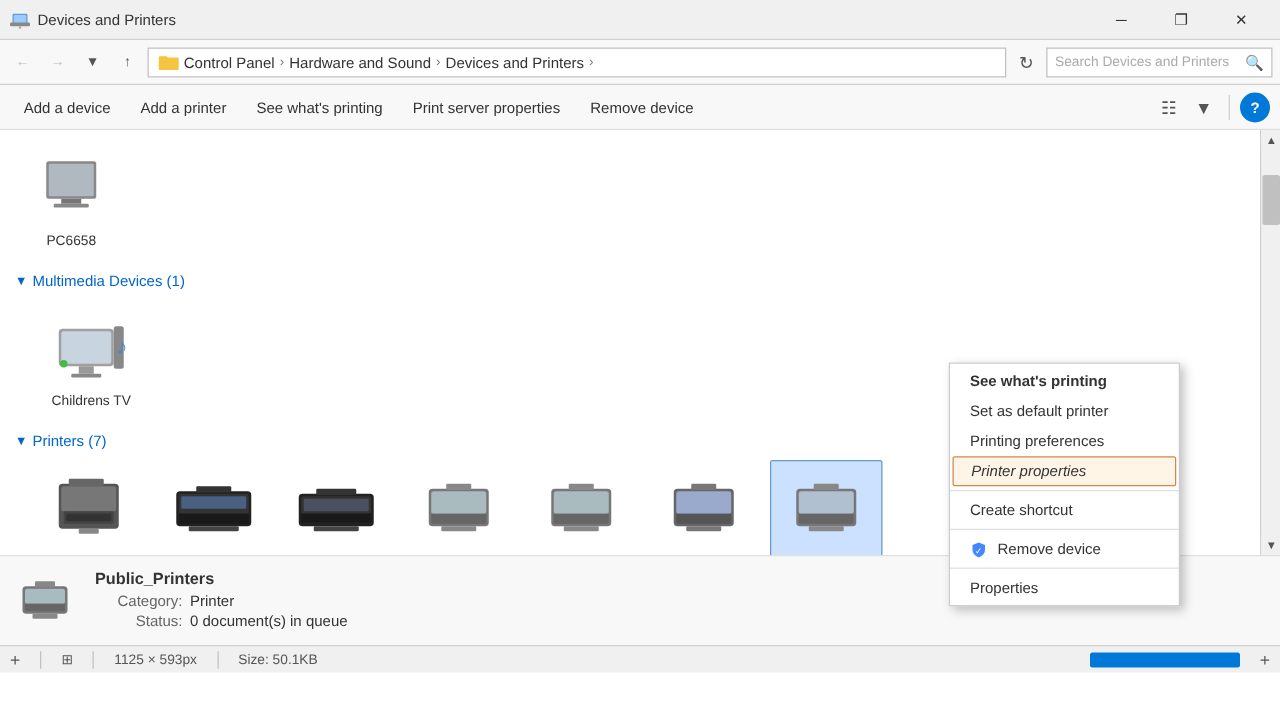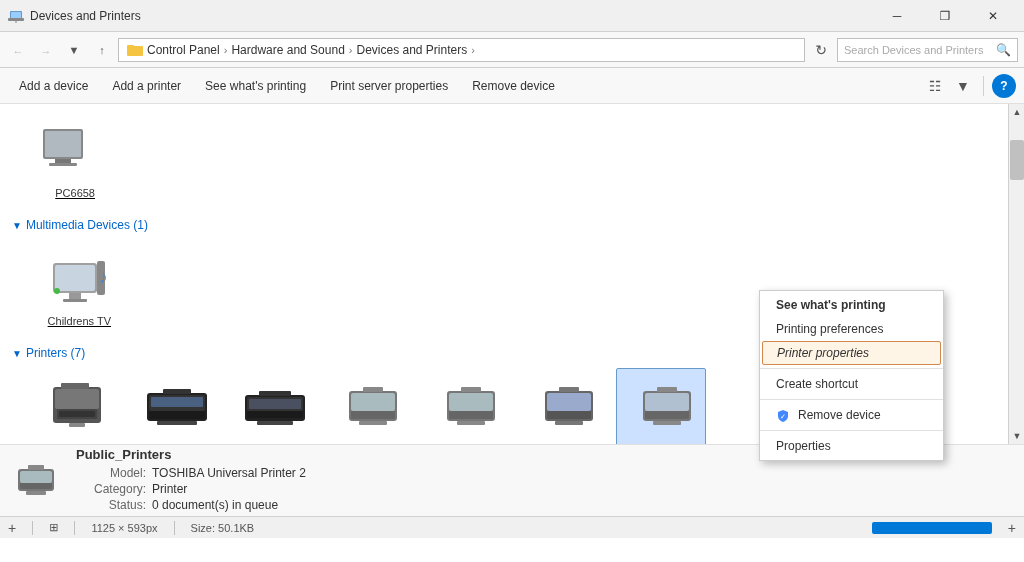--- a/index.html
+++ b/index.html
@@ -173,27 +173,26 @@
     .device-grid {
       display: flex;
       flex-wrap: wrap;
       gap: 8px;
       margin-bottom: 12px;
       padding-left: 16px;
     }
     .device-item {
       display: flex;
       flex-direction: column;
-      align-items: flex-end;
+      align-items: center;
       width: 90px;
       padding: 6px;
       cursor: pointer;
       border: 1px solid transparent;
       border-radius: 2px;
-      text-decoration: underline;
     }
     .device-item.selected { background: #cce0ff; border-color: #6699cc; }
     .device-icon {
       width: 64px;
       height: 64px;
       display: flex;
       align-items: center;
       justify-content: center;
       margin-bottom: 4px;
     }
@@ -493,24 +492,20 @@
       <rect x="4" y="10" width="36" height="22" fill="#777" rx="3"></rect>
       <rect x="6" y="12" width="32" height="12" fill="#aabbc0" rx="2"></rect>
       <rect x="6" y="24" width="32" height="6" fill="#666" rx="1"></rect>
       <rect x="12" y="32" width="20" height="4" fill="#888" rx="1"></rect>
       <rect x="14" y="6" width="16" height="5" fill="#888" rx="1"></rect>
     </svg>
   </div>
   <div class="info-details">
     <div style="font-weight:bold; margin-bottom:4px; font-size:13px;">Public_Printers</div>
     <div class="info-row">
-      <span class="info-label">Model:</span>
-      <span class="info-value">TOSHIBA Universal Printer 2</span>
-    </div>
-    <div class="info-row">
       <span class="info-label">Category:</span>
       <span class="info-value">Printer</span>
     </div>
     <div class="info-row">
       <span class="info-label">Status:</span>
       <span class="info-value">0 document(s) in queue</span>
     </div>
   </div>
 </div>
 
@@ -522,20 +517,21 @@
   <span>1125 × 593px</span>
   <div class="status-sep"></div>
   <span>Size: 50.1KB</span>
   <div style="flex:1;"></div>
   <div style="width:120px; height:12px; background:#0078d7; border-radius:2px;"></div>
   <button style="background:none;border:none;cursor:pointer;font-size:14px;color:#555;">+</button>
 </div>
 
 <div class="context-menu">
   <div class="ctx-item bold">See what's printing</div>
+  <div class="ctx-item">Set as default printer</div>
   <div class="ctx-item">Printing preferences</div>
   <div class="ctx-item highlighted">Printer properties</div>
   <div class="ctx-separator"></div>
   <div class="ctx-item">Create shortcut</div>
   <div class="ctx-separator"></div>
   <div class="ctx-item ctx-item-with-icon">
     <div class="ctx-shield">
       <svg width="12" height="13" viewBox="0 0 12 13">
         <path d="M6 1 L11 3 L11 7 Q11 11 6 13 Q1 11 1 7 L1 3 Z" fill="#4488ff" stroke="none"></path>
         <text x="6" y="10" text-anchor="middle" font-size="7" fill="white">✓</text>

